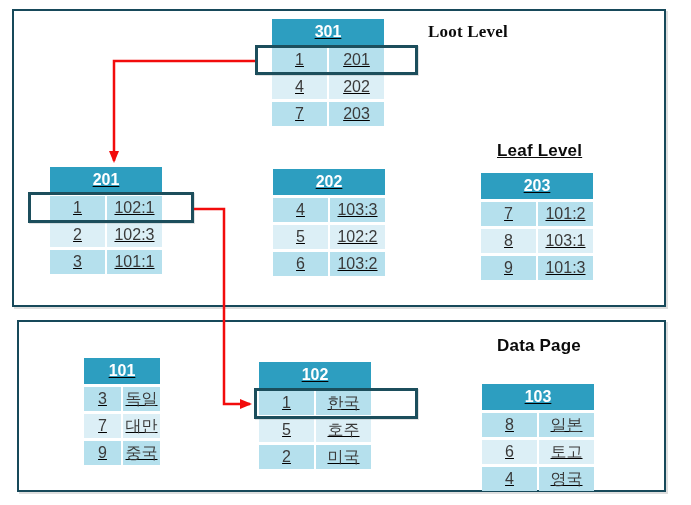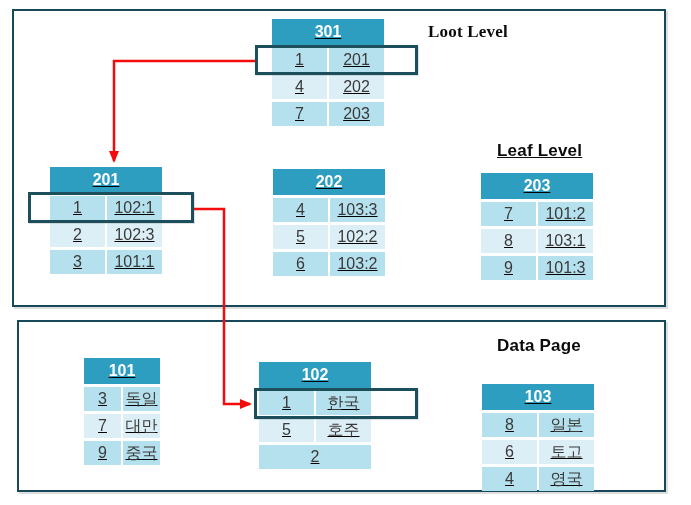--- a/index.html
+++ b/index.html
@@ -171,20 +171,21 @@
     <div class="row dark">
       <div class="cell">1</div>
       <div class="cell">한국</div>
     </div>
     <div class="row light">
       <div class="cell">5</div>
       <div class="cell">호주</div>
     </div>
     <div class="row dark">
       <div class="cell">2</div>
+      <div class="cell">미국</div>
     </div>
   </div>
 
   <div class="dtable t103">
     <div class="hdr">103</div>
     <div class="row dark">
       <div class="cell">8</div>
       <div class="cell">일본</div>
     </div>
     <div class="row light">

